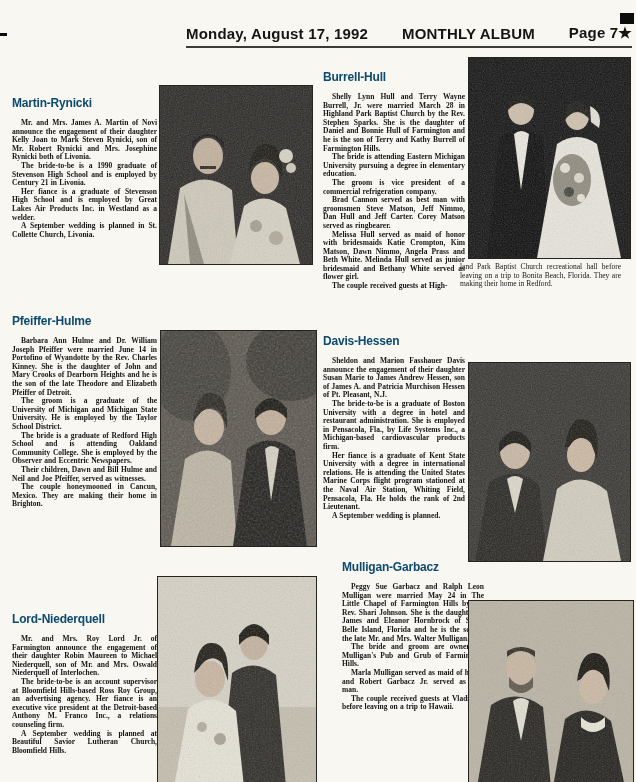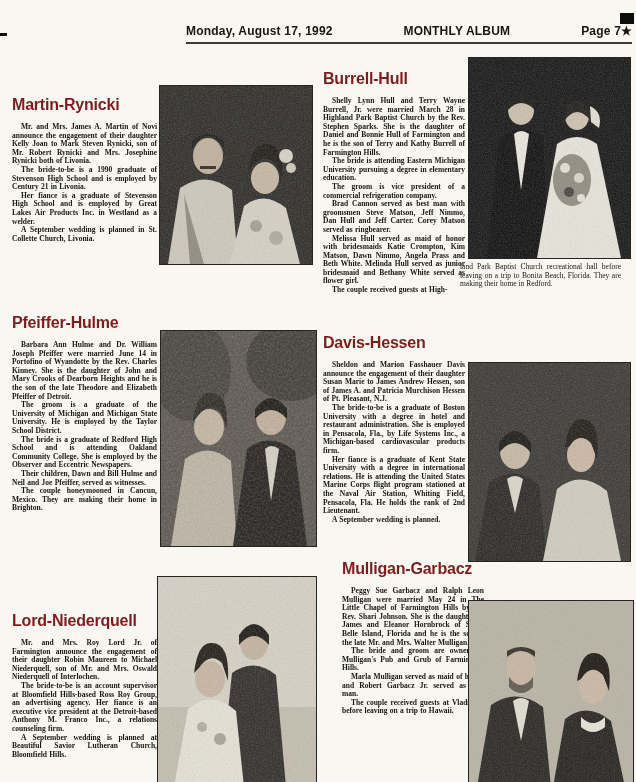--- a/index.html
+++ b/index.html
@@ -10,34 +10,34 @@
     background:#f8f7f2;
     overflow:hidden;
     font-family:"Liberation Serif",serif;
     color:#161514;
   }
   
   .header{
     position:absolute;left:186px;top:24px;width:446px;
     display:flex;justify-content:space-between;align-items:center;
     font-family:"Liberation Sans",sans-serif;
-    font-size:12px;font-weight:bold;letter-spacing:.2px;
+    font-size:15px;font-weight:bold;letter-spacing:.2px;
     border-bottom:2px solid #3d3b38;
     padding-bottom:4px;
     gap:9px;
   }
   .corner-mark{position:absolute;left:620px;top:13px;width:14px;height:11px;background:#0c0c0c;}
   .edge-dash{position:absolute;left:0;top:33px;width:7px;height:3px;background:#0c0c0c;}
 
   
   .story{position:absolute;}
   .story h2{
     font-family:"Liberation Sans",sans-serif;
-    font-size:16px;font-weight:bold;letter-spacing:-.2px;
-    margin:0 0 9px 0;color:#7f1d1d;
+    font-size:12px;font-weight:bold;letter-spacing:-.2px;
+    margin:0 0 9px 0;color:#0c4a6e;
   }
   .story p{
     margin:0;text-indent:9px;text-align:justify;
     font-size:7.5px;line-height:8.6px;
     word-spacing:.4px;
     font-weight:bold;
   }
   #story-martin  {left:12px; top:96px; width:145px;}
   #story-burrell {left:323px;top:70px; width:142px;}
   #story-pfeiffer{left:12px; top:314px;width:145px;}

